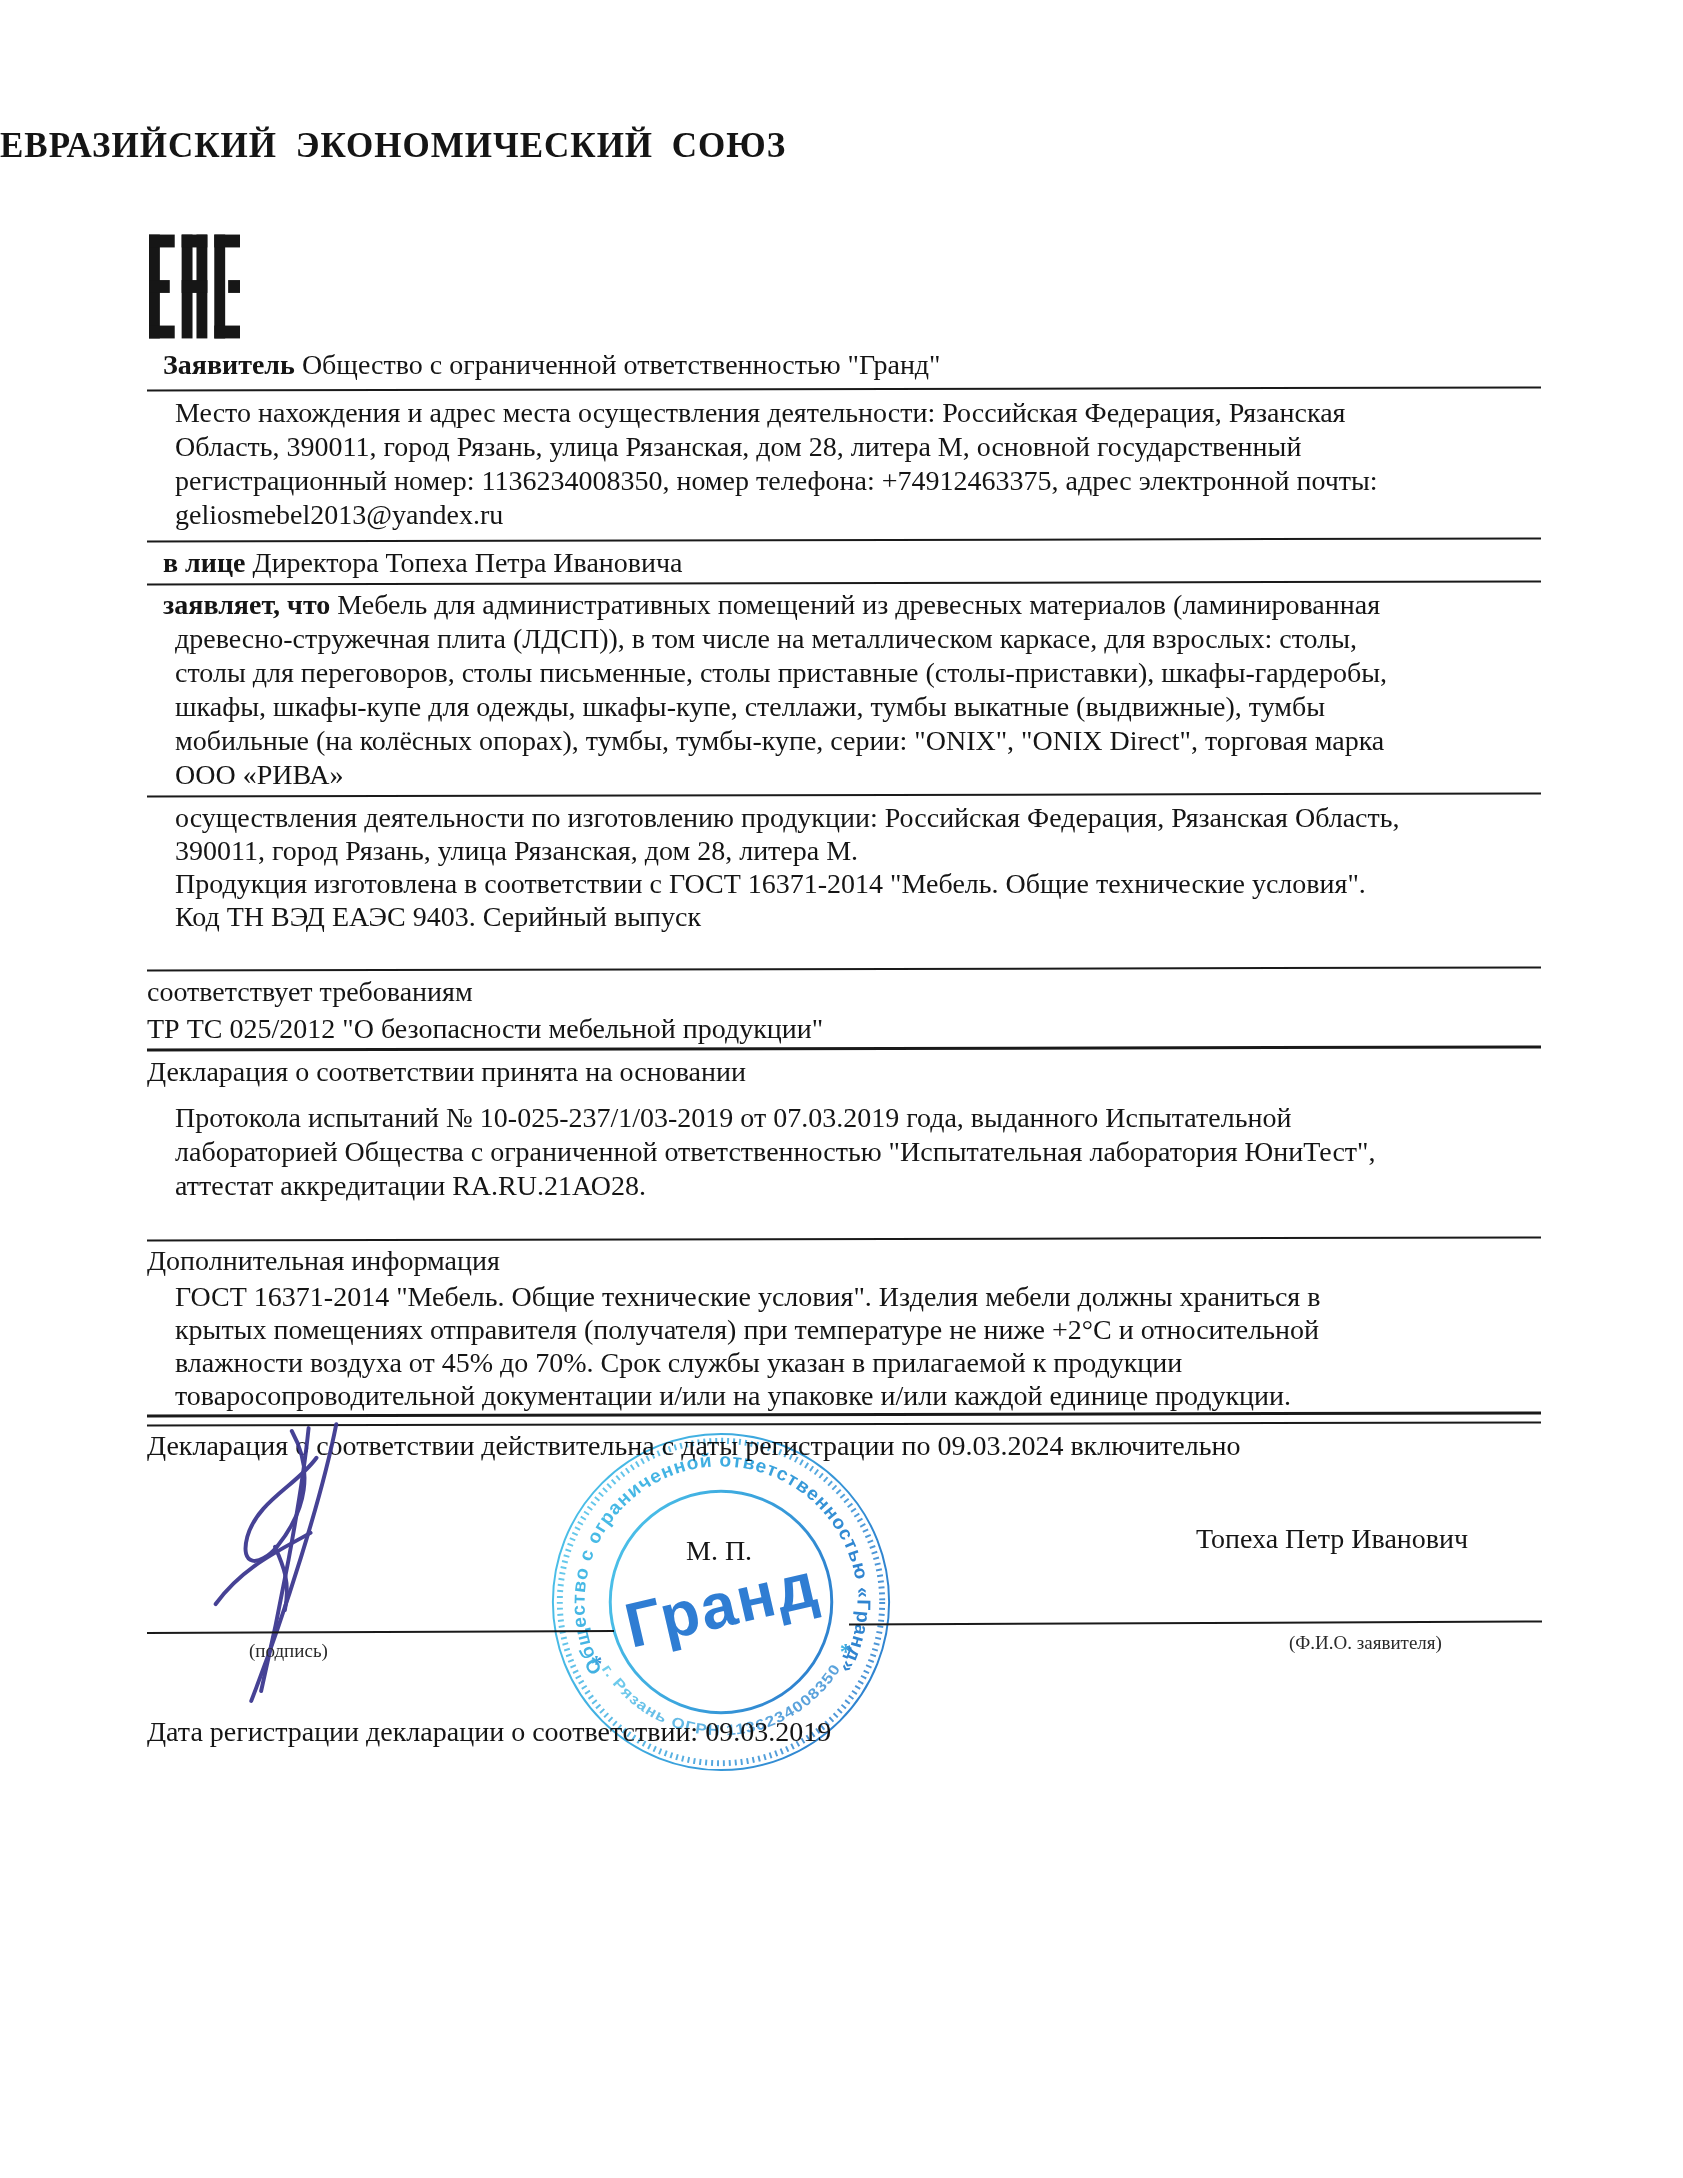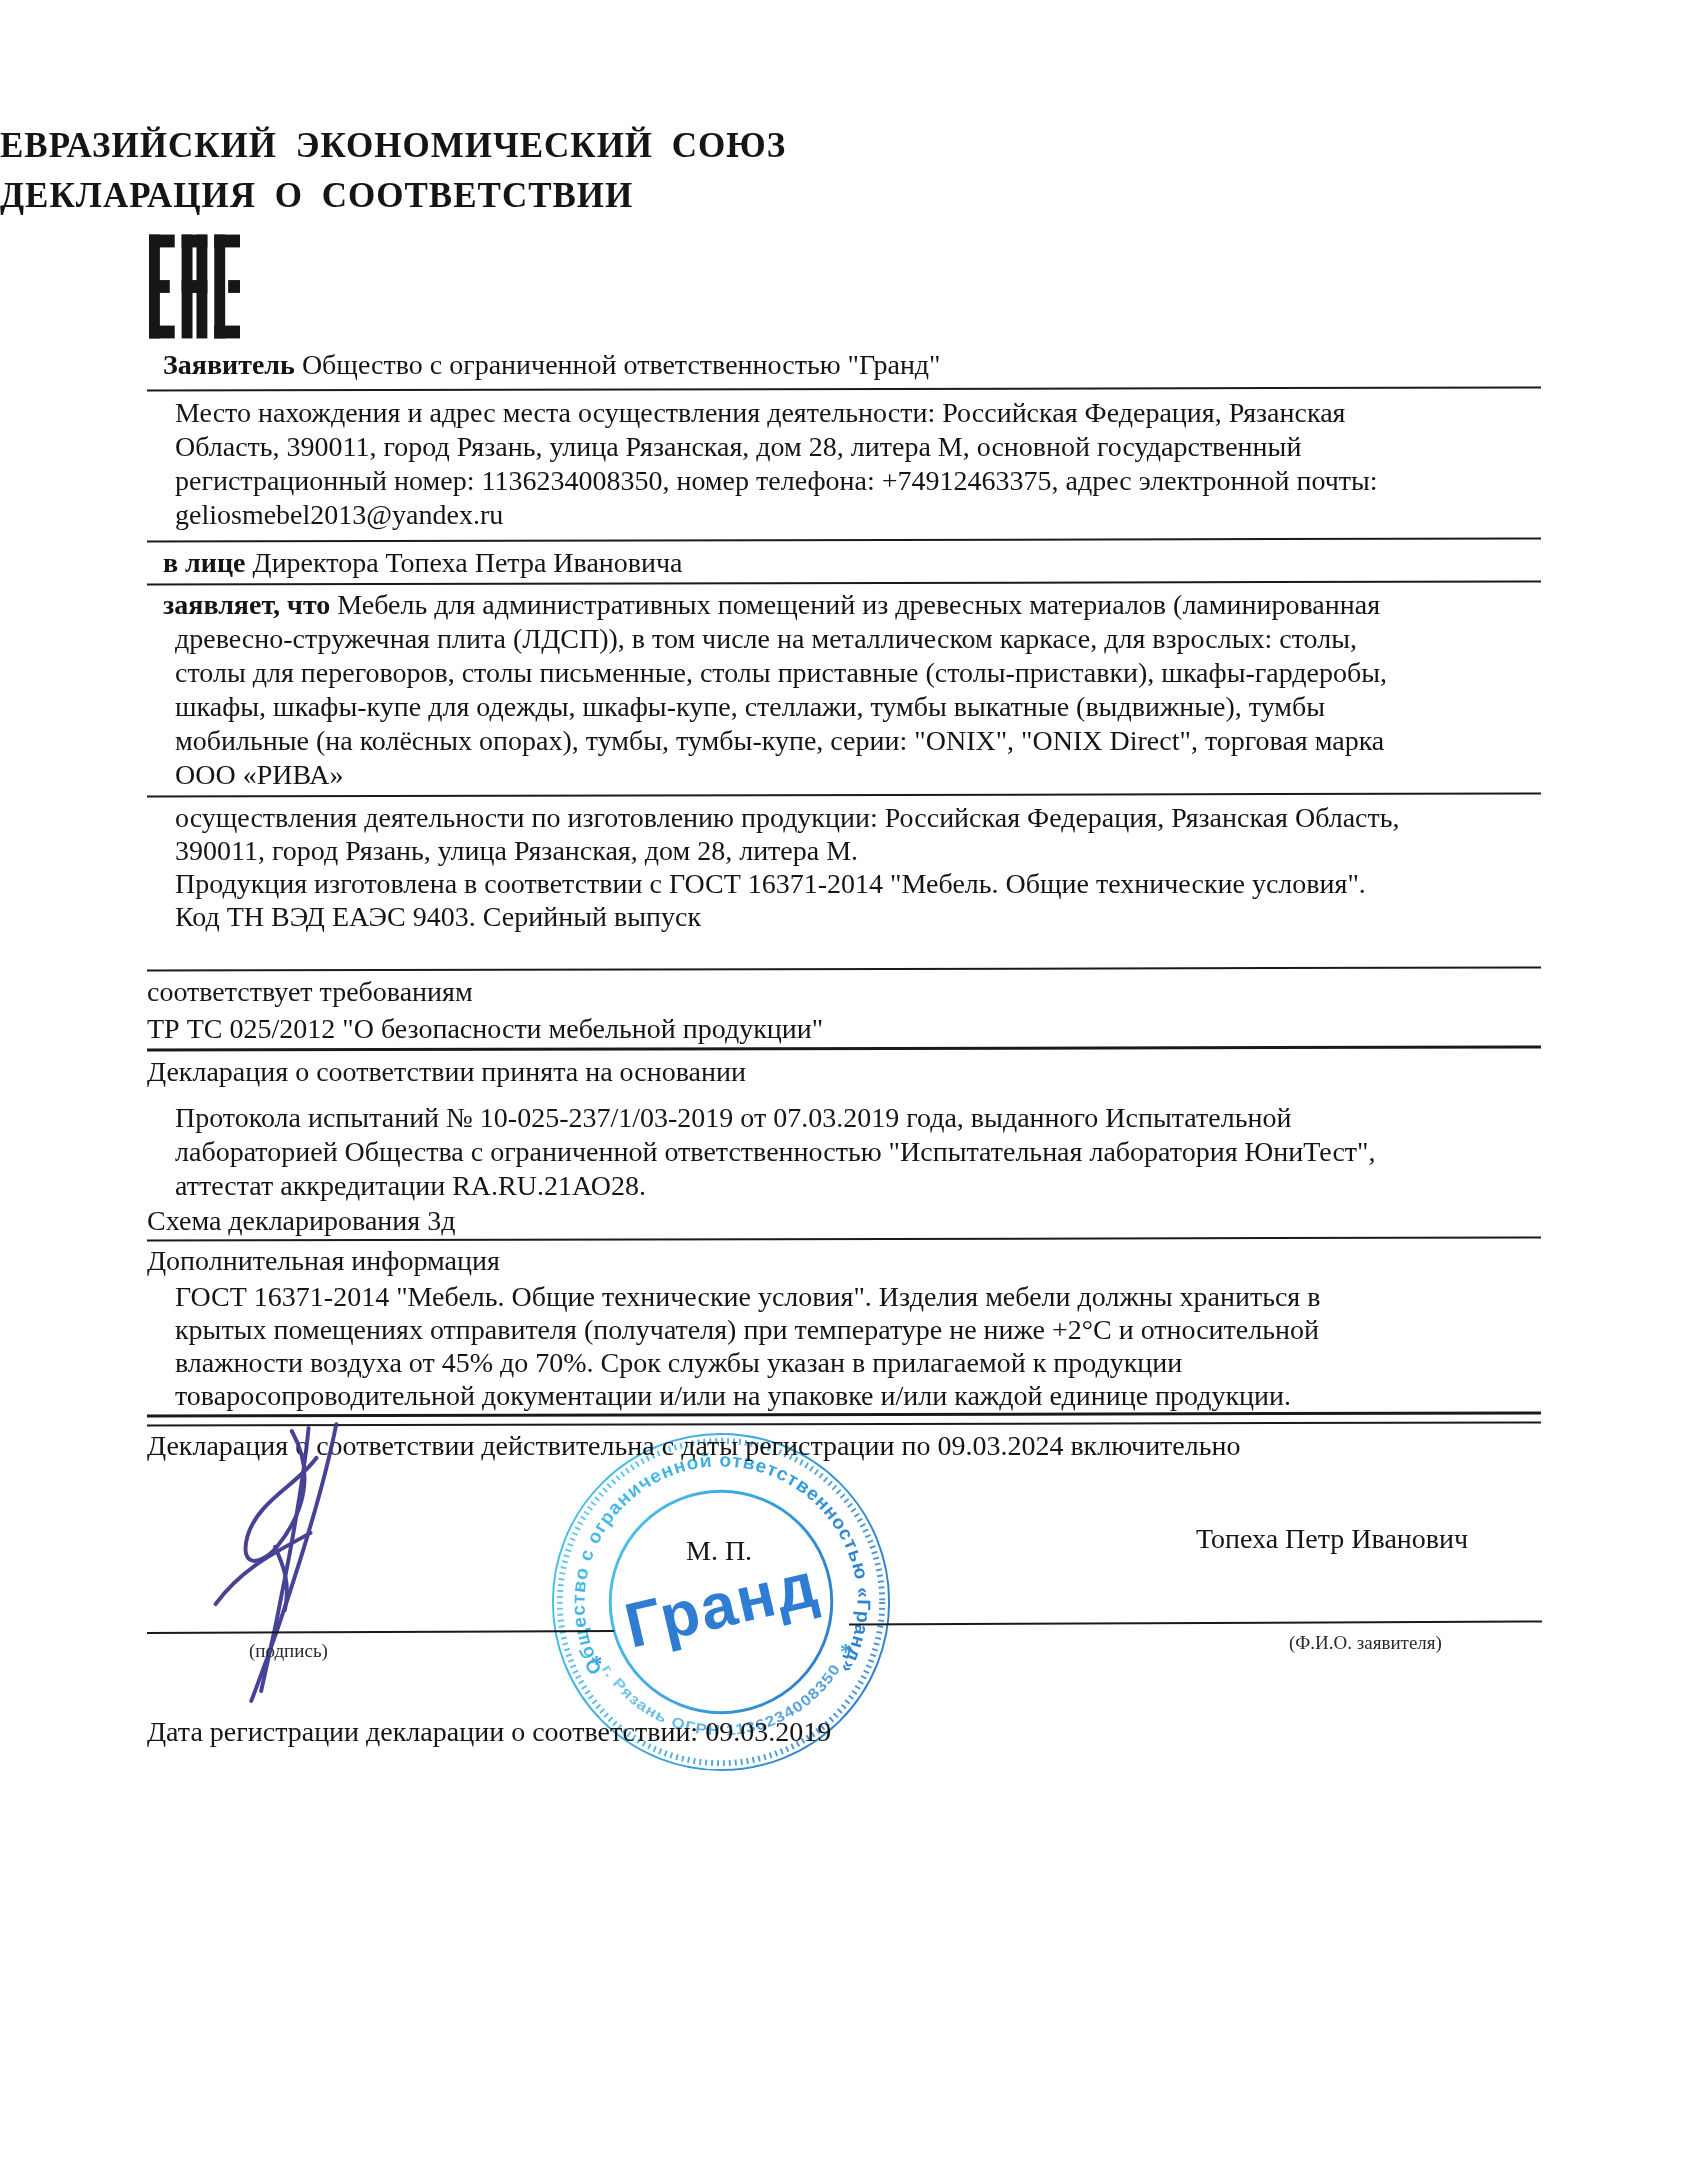--- a/index.html
+++ b/index.html
@@ -22,21 +22,20 @@
   .stamp{mix-blend-mode:multiply;opacity:.92;}
   .eac{position:absolute;left:149px;top:234px;}
 </style>
 </head>
 <body>
 
 <div class="page">
 
   <div class="title">
     <div>ЕВРАЗИЙСКИЙ ЭКОНОМИЧЕСКИЙ  СОЮЗ</div>
-    <div>ДЕКЛАРАЦИЯ О СООТВЕТСТВИИ</div>
   </div>
 
   <svg class="eac" width="91" height="105" viewBox="0 0 92 105" aria-hidden="true">
     <g fill="#161616">
       <rect x="0" y="0" width="11" height="105"></rect>
       <rect x="0" y="0" width="26" height="13"></rect>
       <rect x="0" y="46" width="21" height="13"></rect>
       <rect x="0" y="92" width="26" height="13"></rect>
       <rect x="33" y="0" width="11" height="105"></rect>
       <rect x="48" y="0" width="11" height="105"></rect>
@@ -95,21 +94,20 @@
 
   <div class="para boldline" style="top:975px">соответствует требованиям</div>
   <div class="para" style="top:1012px">ТР ТС 025/2012 "О безопасности мебельной продукции"</div>
 
   <div class="hrule" style="top:1047px;height:3px"></div>
 
   <div class="para boldline" style="top:1055px">Декларация о соответствии принята на основании</div>
   <div class="para lines" style="top:1101px">Протокола испытаний № 10-025-237/1/03-2019 от 07.03.2019 года, выданного Испытательной
 лабораторией Общества с ограниченной ответственностью "Испытательная лаборатория ЮниТест",
 аттестат аккредитации RA.RU.21АО28.</div>
-  <div class="para" style="top:1204px">Схема декларирования 3д</div>
 
   <div class="hrule" style="top:1238px"></div>
 
   <div class="para boldline" style="top:1244px">Дополнительная информация</div>
   <div class="para lines" style="top:1280px;line-height:33px">ГОСТ 16371-2014 "Мебель. Общие технические условия". Изделия мебели должны храниться в
 крытых помещениях отправителя (получателя) при температуре не ниже +2°С и относительной
 влажности воздуха от 45% до 70%. Срок службы указан  в прилагаемой к продукции
 товаросопроводительной документации и/или на упаковке и/или каждой единице продукции.</div>
 
   <div class="hrule" style="top:1413px;height:3px"></div>

